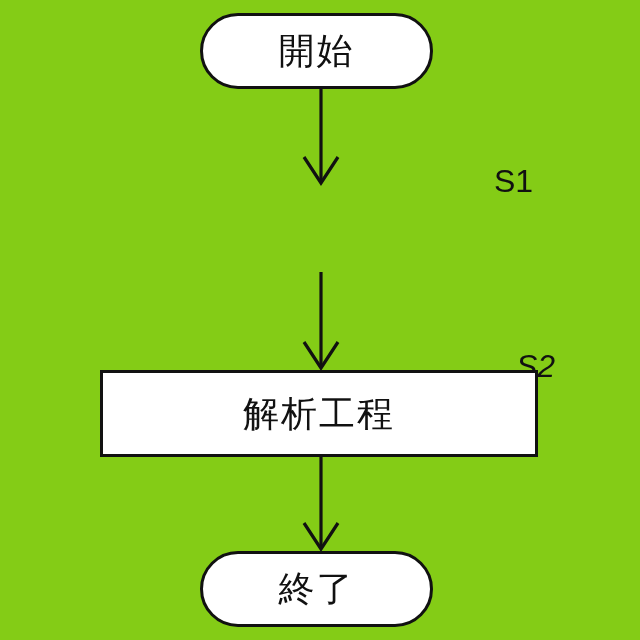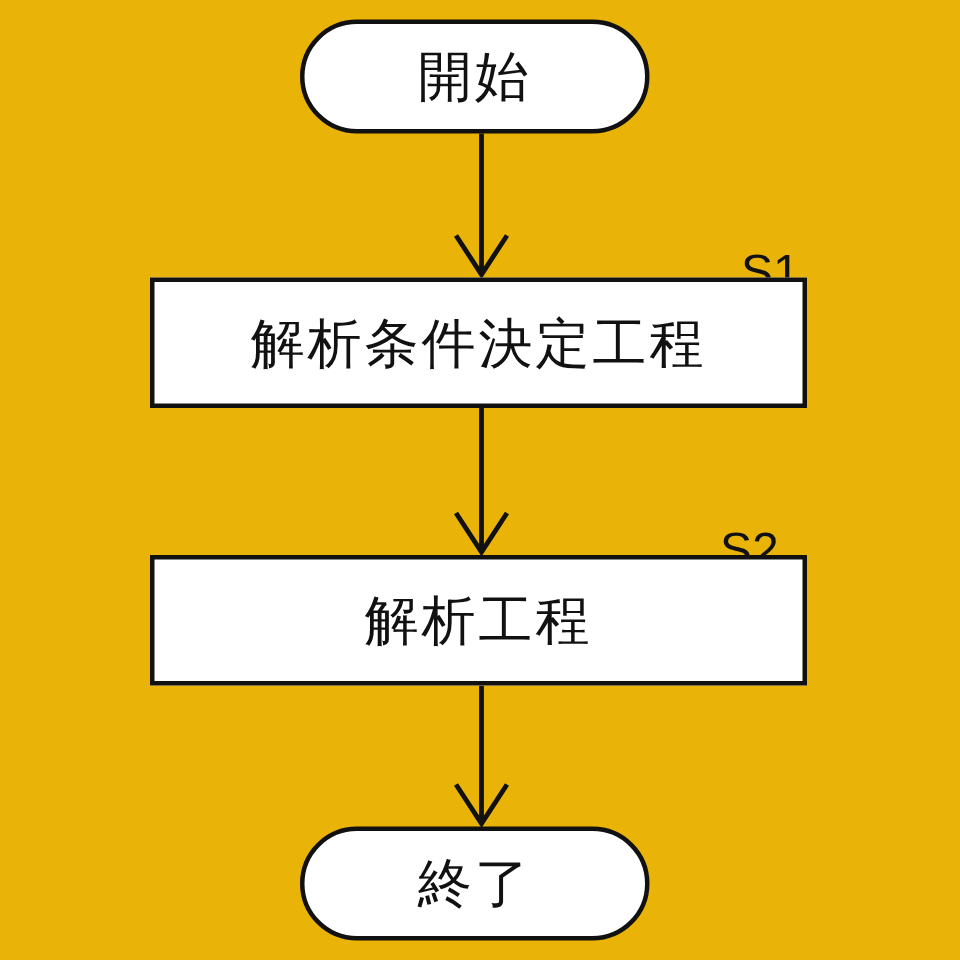--- a/index.html
+++ b/index.html
@@ -4,21 +4,21 @@
 <style>
   html, body {
     margin: 0;
     padding: 0;
     background: #ffffff;
   }
   .canvas {
     position: relative;
     width: 640px;
     height: 640px;
-    background: #eab308;
+    background: #84cc16;
     font-family: "Liberation Sans", "DejaVu Sans", sans-serif;
     color: #111111;
     overflow: hidden;
   }
   .node {
     position: absolute;
     box-sizing: border-box;
     border: 3px solid #111111;
     background: #ffffff;
     display: flex;
@@ -90,25 +90,22 @@
       <polyline points="304,523 321,549 338,523"></polyline>
     </g>
   </svg>
 
   <div class="node terminal" style="top:13px;">
     <span class="node-label">開始</span>
   </div>
 
   <div class="step-label" style="left:494px; top:142px;">S1</div>
 
-  <div class="node process" style="top:185px;">
-    <span class="node-label">解析条件決定工程</span>
-  </div>
 
-  <div class="step-label" style="left:480px; top:327px;">S2</div>
+  <div class="step-label" style="left:516px; top:327px;font-style:italic;">S2</div>
 
   <div class="node process" style="top:370px;">
     <span class="node-label">解析工程</span>
   </div>
 
   <div class="node terminal" style="top:551px;">
     <span class="node-label">終了</span>
   </div>
 
 </div>

